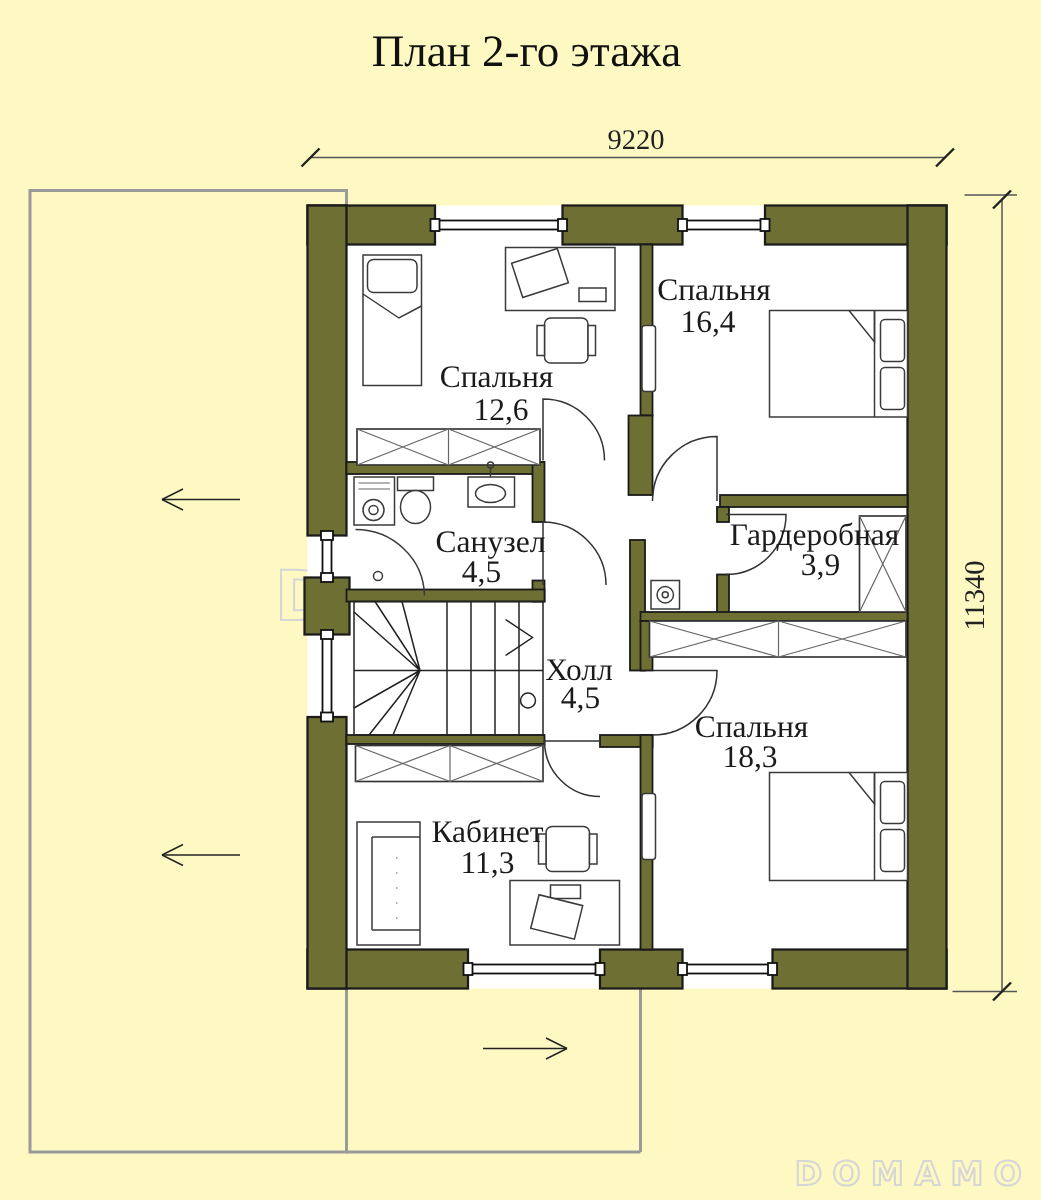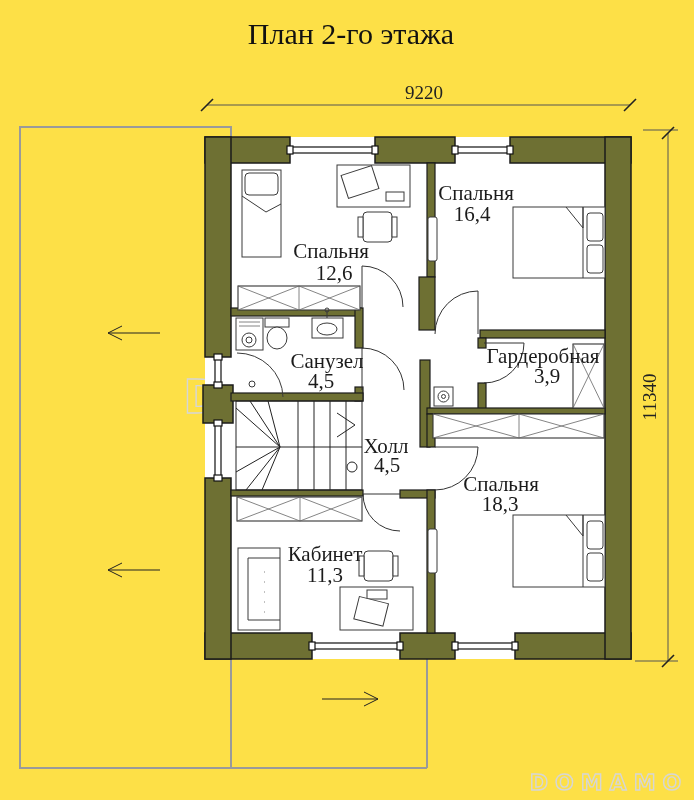--- a/index.html
+++ b/index.html
@@ -1,16 +1,16 @@
 <!DOCTYPE html>
 <html><head>
 <meta charset="utf-8">
 <style>
   html,body{margin:0;padding:0;background:#ffffff;}
-  .page{position:relative;width:694px;height:800px;background:#fde047;overflow:hidden;
+  .page{position:relative;width:694px;height:800px;background:#fef9c3;overflow:hidden;
         font-family:"Liberation Serif","DejaVu Serif",serif;text-decoration:underline;}
   svg{display:block}
   .room-name{font-family:"Liberation Serif","DejaVu Serif",serif;font-size:21px;fill:#1b1b1b;}
   .room-area{font-family:"Liberation Serif","DejaVu Serif",serif;font-size:21px;fill:#1b1b1b;}
   .title-text{font-family:"Liberation Serif","DejaVu Serif",serif;font-size:30px;fill:#111;}
   .dim-text{font-family:"Liberation Serif","DejaVu Serif",serif;font-size:19px;fill:#222;}
   .wm{font-family:"DejaVu Sans","Liberation Sans",sans-serif;font-weight:bold;
       fill:none;stroke:#d6d6d6;stroke-width:1.4px;}
   .wall{fill:#6e7033;stroke:#1b1b1b;stroke-width:1.5;}
   .iwall{fill:#6e7033;stroke:#1b1b1b;stroke-width:1.2;}

